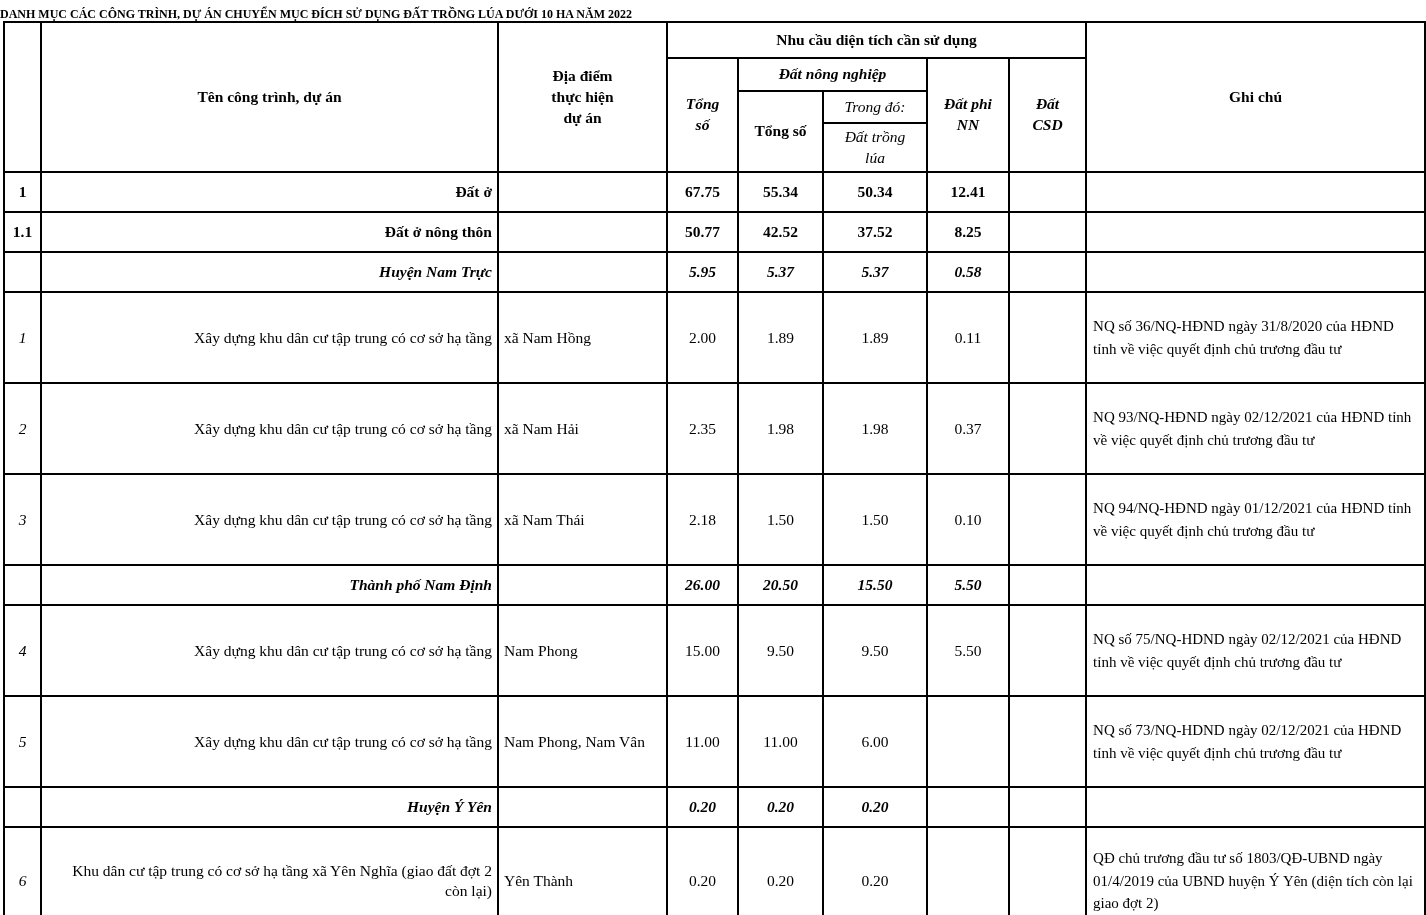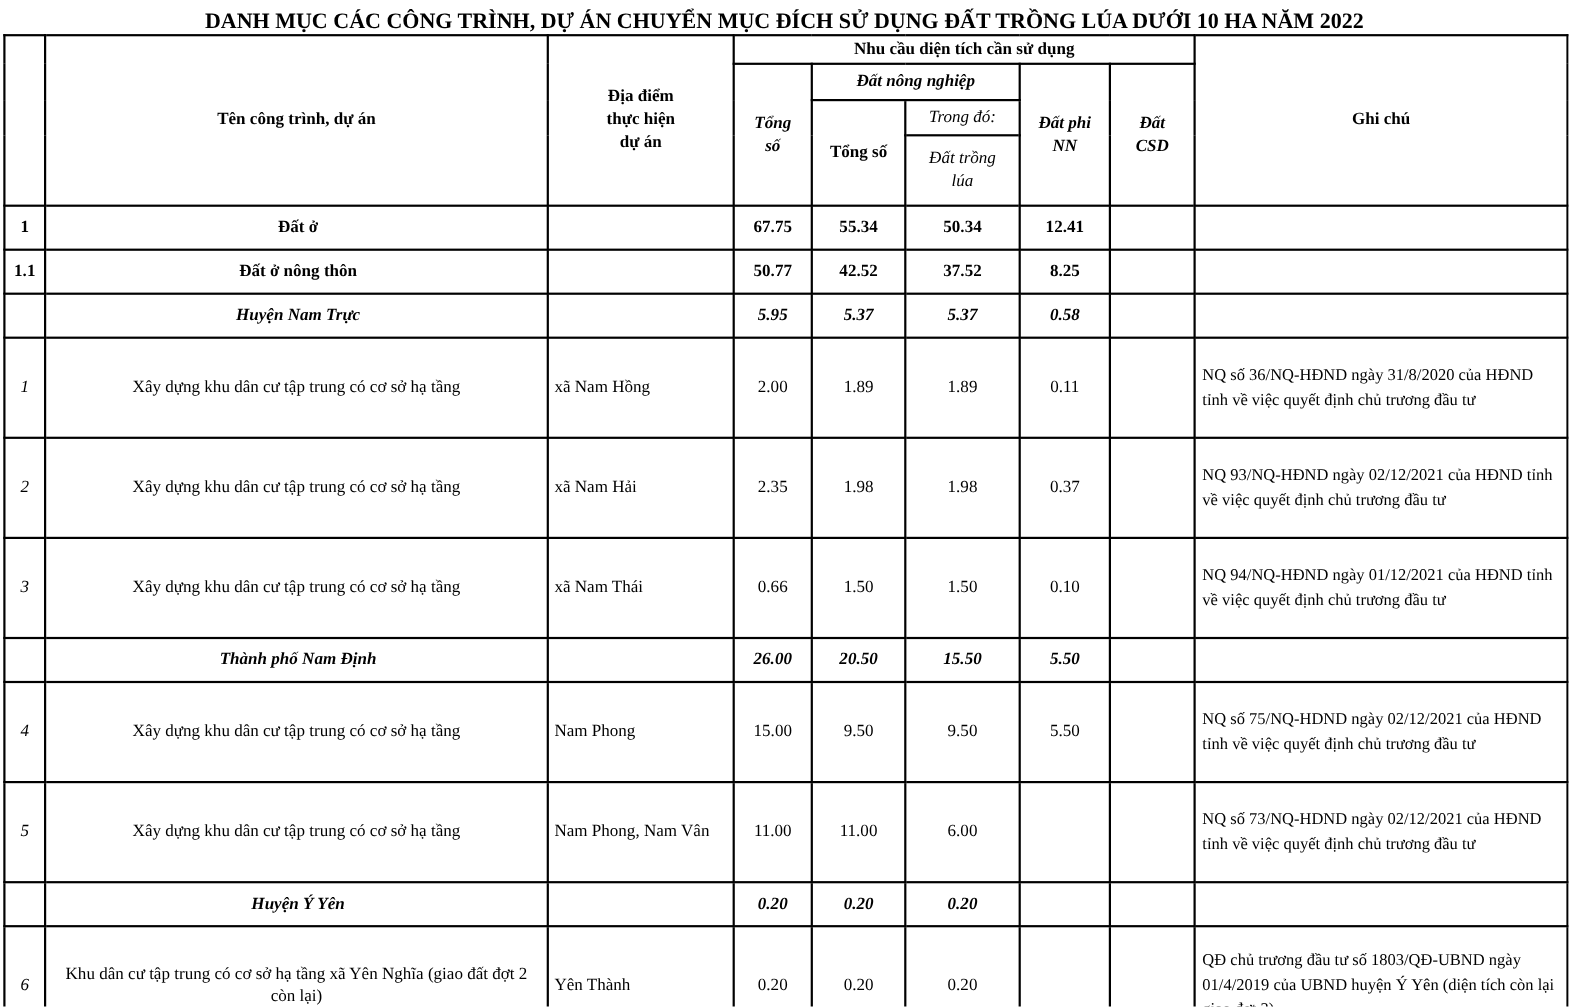--- a/index.html
+++ b/index.html
@@ -3,21 +3,21 @@
 <meta charset="utf-8">
 <style>
   * { box-sizing: border-box; }
   html, body { margin: 0; padding: 0; }
   body {
     width: 1426px; height: 915px; overflow: hidden;
     background: #ffffff; color: #000;
     font-family: "Liberation Serif", serif;
   }
   .doc-header { padding-top: 7px; }
-  .title { font-size: 20px; font-weight: bold; text-align: center; line-height: 1.2; }
+  .title { font-size: 12px; font-weight: bold; text-align: left; line-height: 1.2; }
   .subtitle { font-size: 16px; font-style: italic; text-align: center; margin-top: 8px; }
   .unit-note { font-size: 15.5px; font-style: italic; text-align: right; padding-right: 9px; margin-top: 7px; margin-bottom: 3px; }
 
   table.main {
     border-collapse: collapse; table-layout: fixed;
     width: 1421px; margin-left: 3px;
   }
   th, td {
     border: 2px solid #000;
     font-size: 15.5px; padding: 1px 5px;
@@ -25,32 +25,32 @@
     word-wrap: break-word;
   }
   thead th { font-weight: bold; text-align: center; padding: 1px 2px; line-height: 1.35; }
   thead th.subhead { font-weight: normal; font-style: italic; }
   .hw { display: inline-block; }
   .w-loc { width: 80px; }
   .w-tot { width: 42px; }
   .w-phinn { width: 54px; }
   .w-csd { width: 44px; }
   .w-rice { width: 74px; }
-  tr.hr1 th { height: 26px; text-align: center; }
+  tr.hr1 th { height: 36px; text-align: center; }
   tr.hr2 th { height: 33px; font-style: italic; }
   tr.hr3 th { height: 32px; }
-  tr.hr4 th { height: 64px; }
+  tr.hr4 th { height: 49px; }
 
   tbody td { line-height: 1.3; }
   tr.section td { font-weight: bold; height: 25px; }
   tr.group td { font-weight: bold; font-style: italic; height: 27px; }
   tr.item td { height: 91px; }
   .c-no { text-align: center; padding: 1px 2px; }
   tr.item .c-no { font-style: italic; }
-  .c-name { text-align: center; }
+  .c-name { text-align: right; }
   tr.section .c-name, tr.group .c-name { padding-left: 8px; }
   .c-loc { text-align: left; }
   .c-num { text-align: center; }
   .c-note { text-align: left; font-size: 15px; line-height: 1.5; padding: 19px 6px; }
 </style>
 </head>
 <body>
 
 <div class="doc-header">
   <div class="title">DANH MỤC CÁC CÔNG TRÌNH, DỰ ÁN CHUYỂN MỤC ĐÍCH SỬ DỤNG ĐẤT TRỒNG LÚA DƯỚI 10 HA NĂM 2022</div>
@@ -143,21 +143,21 @@
     <td class="c-num">1.98</td>
     <td class="c-num">1.98</td>
     <td class="c-num">0.37</td>
     <td class="c-num"></td>
     <td class="c-note">NQ 93/NQ-HĐND ngày 02/12/2021 của HĐND tỉnh về việc quyết định chủ trương đầu tư</td>
   </tr>
       <tr class="item">
     <td class="c-no">3</td>
     <td class="c-name">Xây dựng khu dân cư tập trung có cơ sở hạ tầng</td>
     <td class="c-loc">xã Nam Thái</td>
-    <td class="c-num">0.66</td>
+    <td class="c-num">2.18</td>
     <td class="c-num">1.50</td>
     <td class="c-num">1.50</td>
     <td class="c-num">0.10</td>
     <td class="c-num"></td>
     <td class="c-note">NQ 94/NQ-HĐND ngày 01/12/2021 của HĐND tỉnh về việc quyết định chủ trương đầu tư</td>
   </tr>
       <tr class="group">
     <td class="c-no"></td>
     <td class="c-name">Thành phố Nam Định</td>
     <td class="c-loc"></td>

